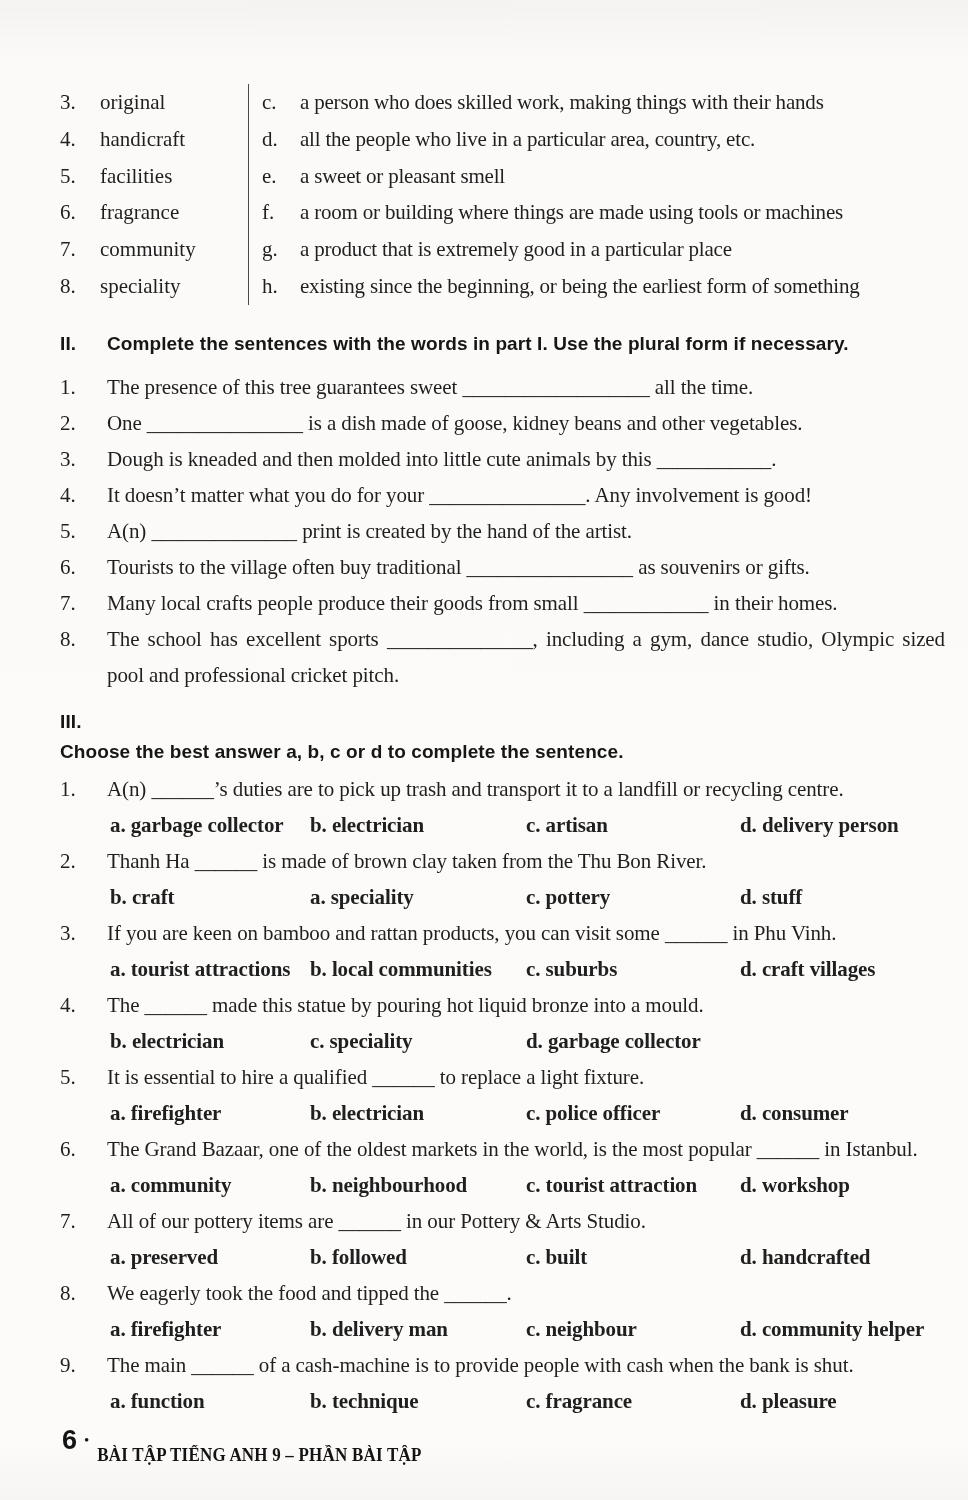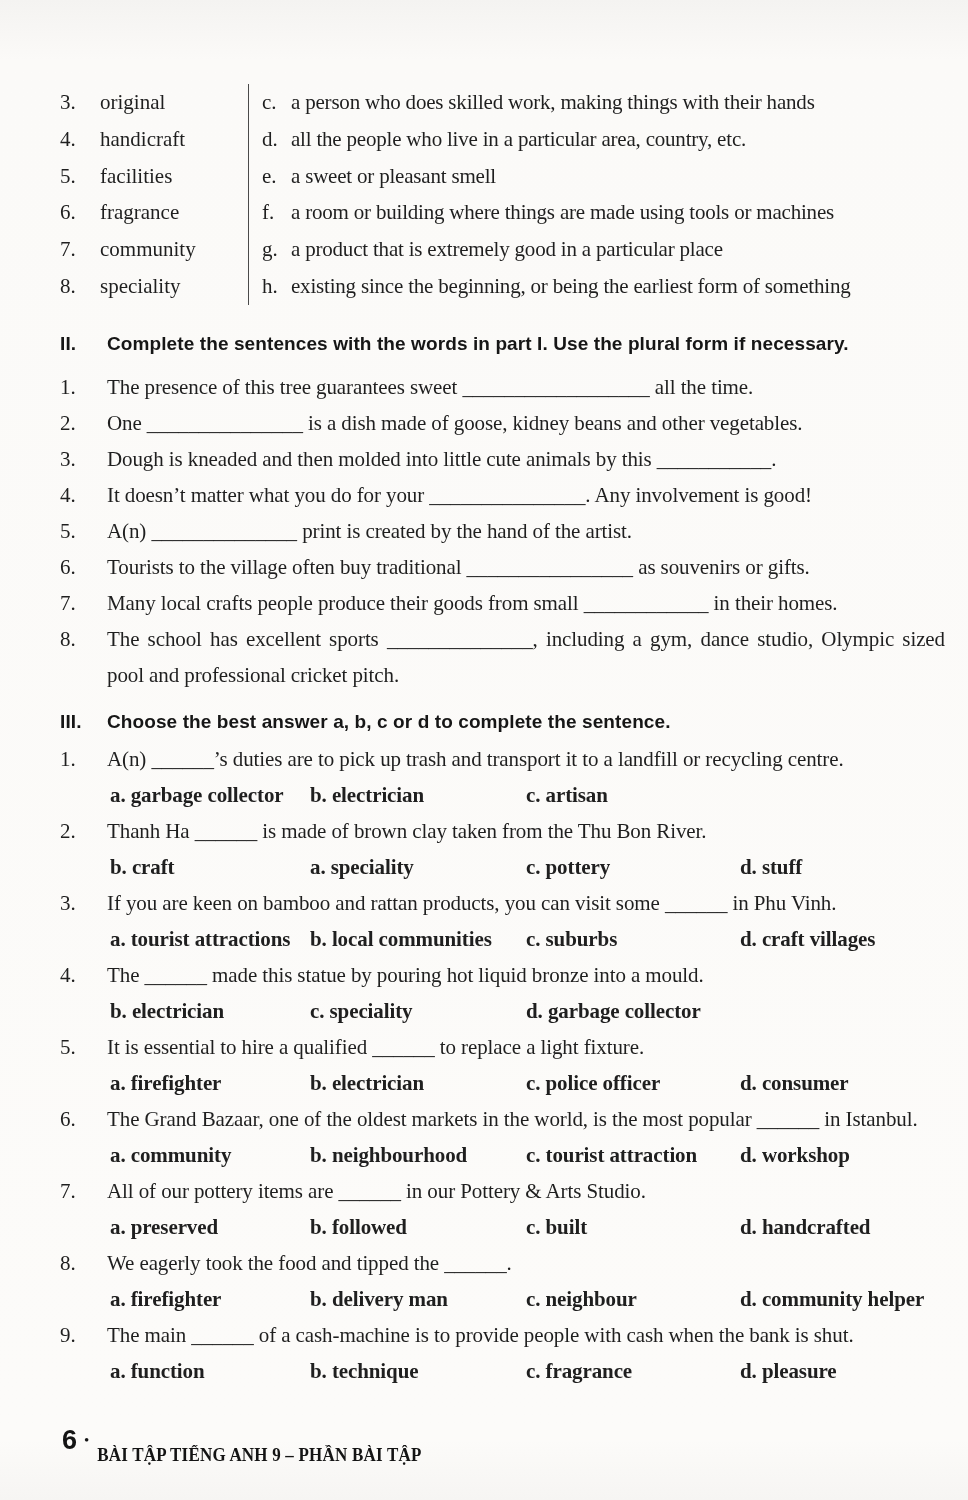--- a/index.html
+++ b/index.html
@@ -15,32 +15,32 @@
   }
   .content { position:absolute; left:60px; top:84px; width:885px; }
 
   
   .match { margin-bottom:24px; }
   .mrow { display:flex; font-size:21px; line-height:36.8px; }
   .mnum { flex:none; width:40px; }
   .mword { flex:none; width:148px; }
   .mdef { flex:1; display:flex; border-left:1.5px solid #4a4a4a; padding-left:13px; }
   .mletter { flex:none; width:29px; }
-  .mtext { flex:1; letter-spacing:-0.2px; }
+  .mtext { flex:1; letter-spacing:-0.2px;margin-left:9px; }
 
   
   .sec-hdr {
     display:flex; font-family:"Liberation Sans","DejaVu Sans",sans-serif;
     font-weight:bold; font-size:19px; line-height:30px; color:#161616;
     letter-spacing:0.1px;
   }
   .hnum { flex:none; width:47px; }
   .htitle { flex:1; }
   .hdr2 { margin-top:0; }
-  .hdr3 { margin-top:14px; }
+  .hdr3 { margin-top:14px;flex-direction:column; }
 
   
   .items { margin-top:10px; margin-bottom:2px; }
   .item { display:flex; font-size:21px; line-height:36px; }
   .inum { flex:none; width:47px; }
   .itext { flex:1; text-align:justify; letter-spacing:-0.1px; }
 
   
   .questions { margin-top:4px; }
   .opts {
@@ -164,20 +164,21 @@
 
       <div class="q">
         <div class="item">
           <span class="inum">1.</span>
           <span class="itext">A(n) ______’s duties are to pick up trash and transport it to a landfill or recycling centre.</span>
         </div>
         <div class="opts">
           <span class="opt">a. garbage collector</span>
           <span class="opt">b. electrician</span>
           <span class="opt">c. artisan</span>
+          <span class="opt">d. delivery person</span>
         </div>
       </div>
 
       <div class="q">
         <div class="item">
           <span class="inum">2.</span>
           <span class="itext">Thanh Ha ______ is made of brown clay taken from the Thu Bon River.</span>
         </div>
         <div class="opts">
           <span class="opt">b. craft</span>

